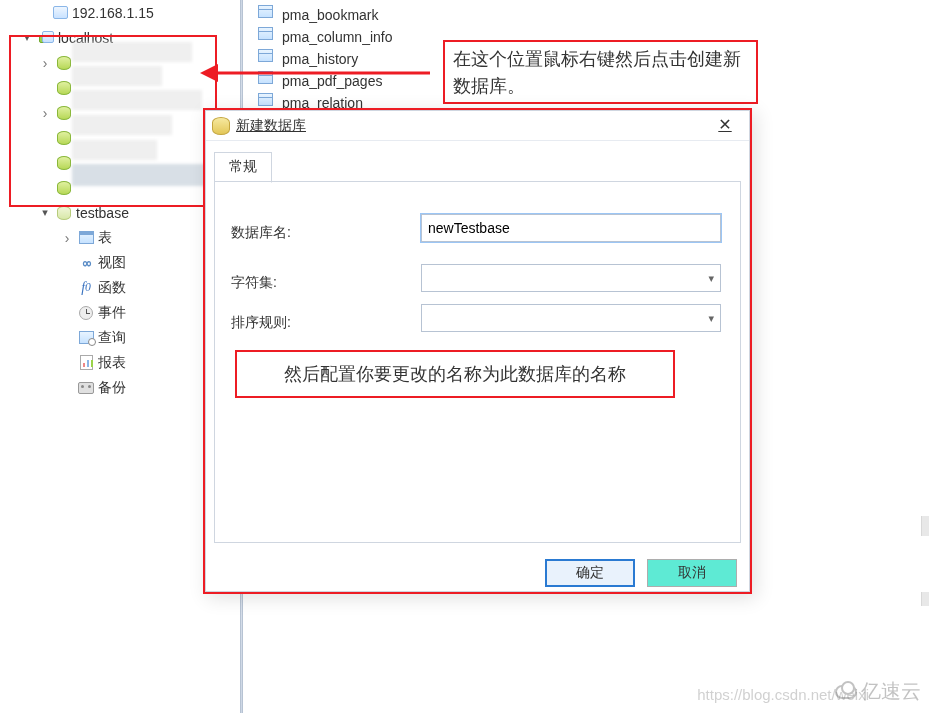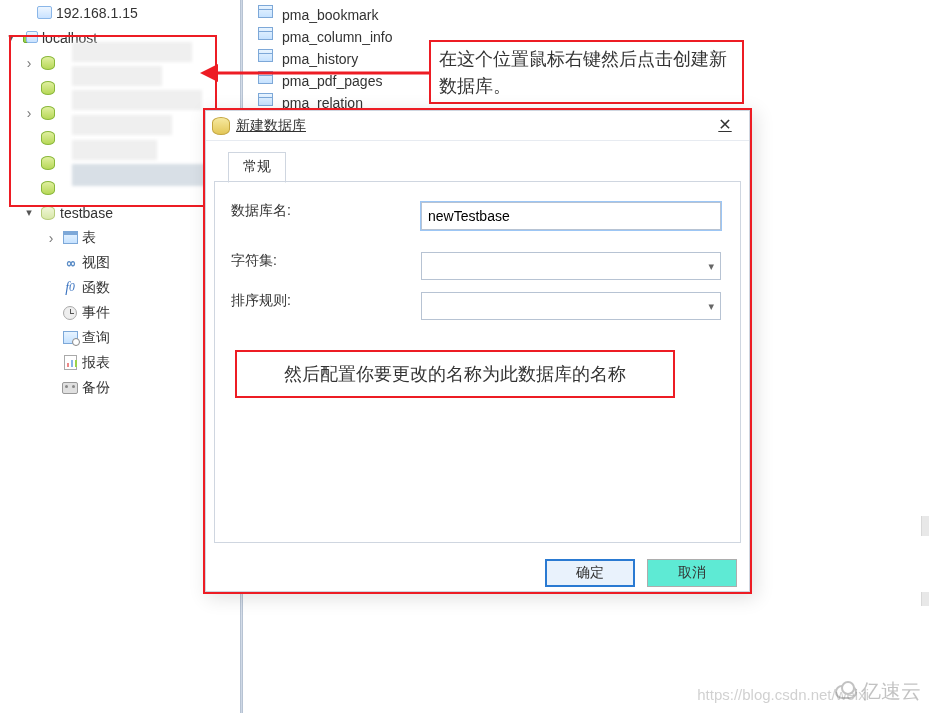--- a/index.html
+++ b/index.html
@@ -17,20 +17,21 @@
   }
 
   
   .left-panel {
     position: absolute;
     left: 0; top: 0;
     width: 240px;
     height: 713px;
     background: #fff;
     z-index: 1;
+    padding-left: 16px;
   }
   .tree { position: relative; }
   .tree-row {
     display: flex;
     align-items: center;
     height: 25px;
     white-space: nowrap;
   }
   .arrow { width: 14px; text-align: center; color: #555; font-size: 11px; user-select: none; }
   .arrow.open::before { content: "▾"; }
@@ -96,21 +97,21 @@
     position: absolute;
     left: 248px; top: 0;
     width: 680px;
   }
   .tbl-row { display:flex; align-items:center; height:22px; gap:5px; padding-left:5px; }
   .right-panel .name { color:#333;margin-top:8px; }
 
   
   .callout1 {
     position: absolute;
-    left: 429px; top: 40px;
+    left: 443px; top: 40px;
     width: 315px;
     height: 64px;
     border: 2px solid #ed1c24;
     background: #fff;
     padding: 4px 8px;
     font-size: 18px;
     color: #333;
     z-index: 10;
     line-height: 1.5;
   }
@@ -148,39 +149,39 @@
   }
   .titlebar .tico {
     width:18px; height:18px; margin-right:6px;
     border-radius:50%/30%;
     background:linear-gradient(#f6e9a0,#e3c758);
     border:1px solid #c4a63e;
   }
   .titlebar .title { flex:1; color:#333; font-size:14px;}
   .titlebar .close { width:40px; height:24px; text-align:center; cursor:pointer; font-size:16px; line-height:22px; color:#333; }
 
-  .tabstrip { height: 40px; position:relative; padding-top:10px; padding-left:8px;margin-left:14px; }
+  .tabstrip { height: 40px; position:relative; padding-top:10px; padding-left:8px; }
   .tab {
     display:inline-block;
     padding: 5px 14px 6px;
     border: 1px solid #cfd6e0;
     border-bottom: 1px solid #fff;
     background: #fff;
     font-size: 14px;
     position: relative;
     top: 1px;
   }
   .tab-content {
     border: 1px solid #cfd6e0;
     margin: 0 8px 10px 8px;
     height: 362px;
     padding: 20px 16px 12px 16px;
     position: relative;
   }
-  .form-row { display:flex; align-items:flex-start; height: 40px; gap:10px; }
+  .form-row { display:flex; align-items:flex-end; height: 40px; gap:10px; }
   .form-row label { width: 180px; color:#333;}
   .form-row input[type=text], .form-row .select {
     width: 300px;
     height: 28px;
     border: 1px solid #b7c3d3;
     padding: 2px 6px;
     font-family: Tahoma, sans-serif;
     font-size: 14px;
     background: #fff;
   }

